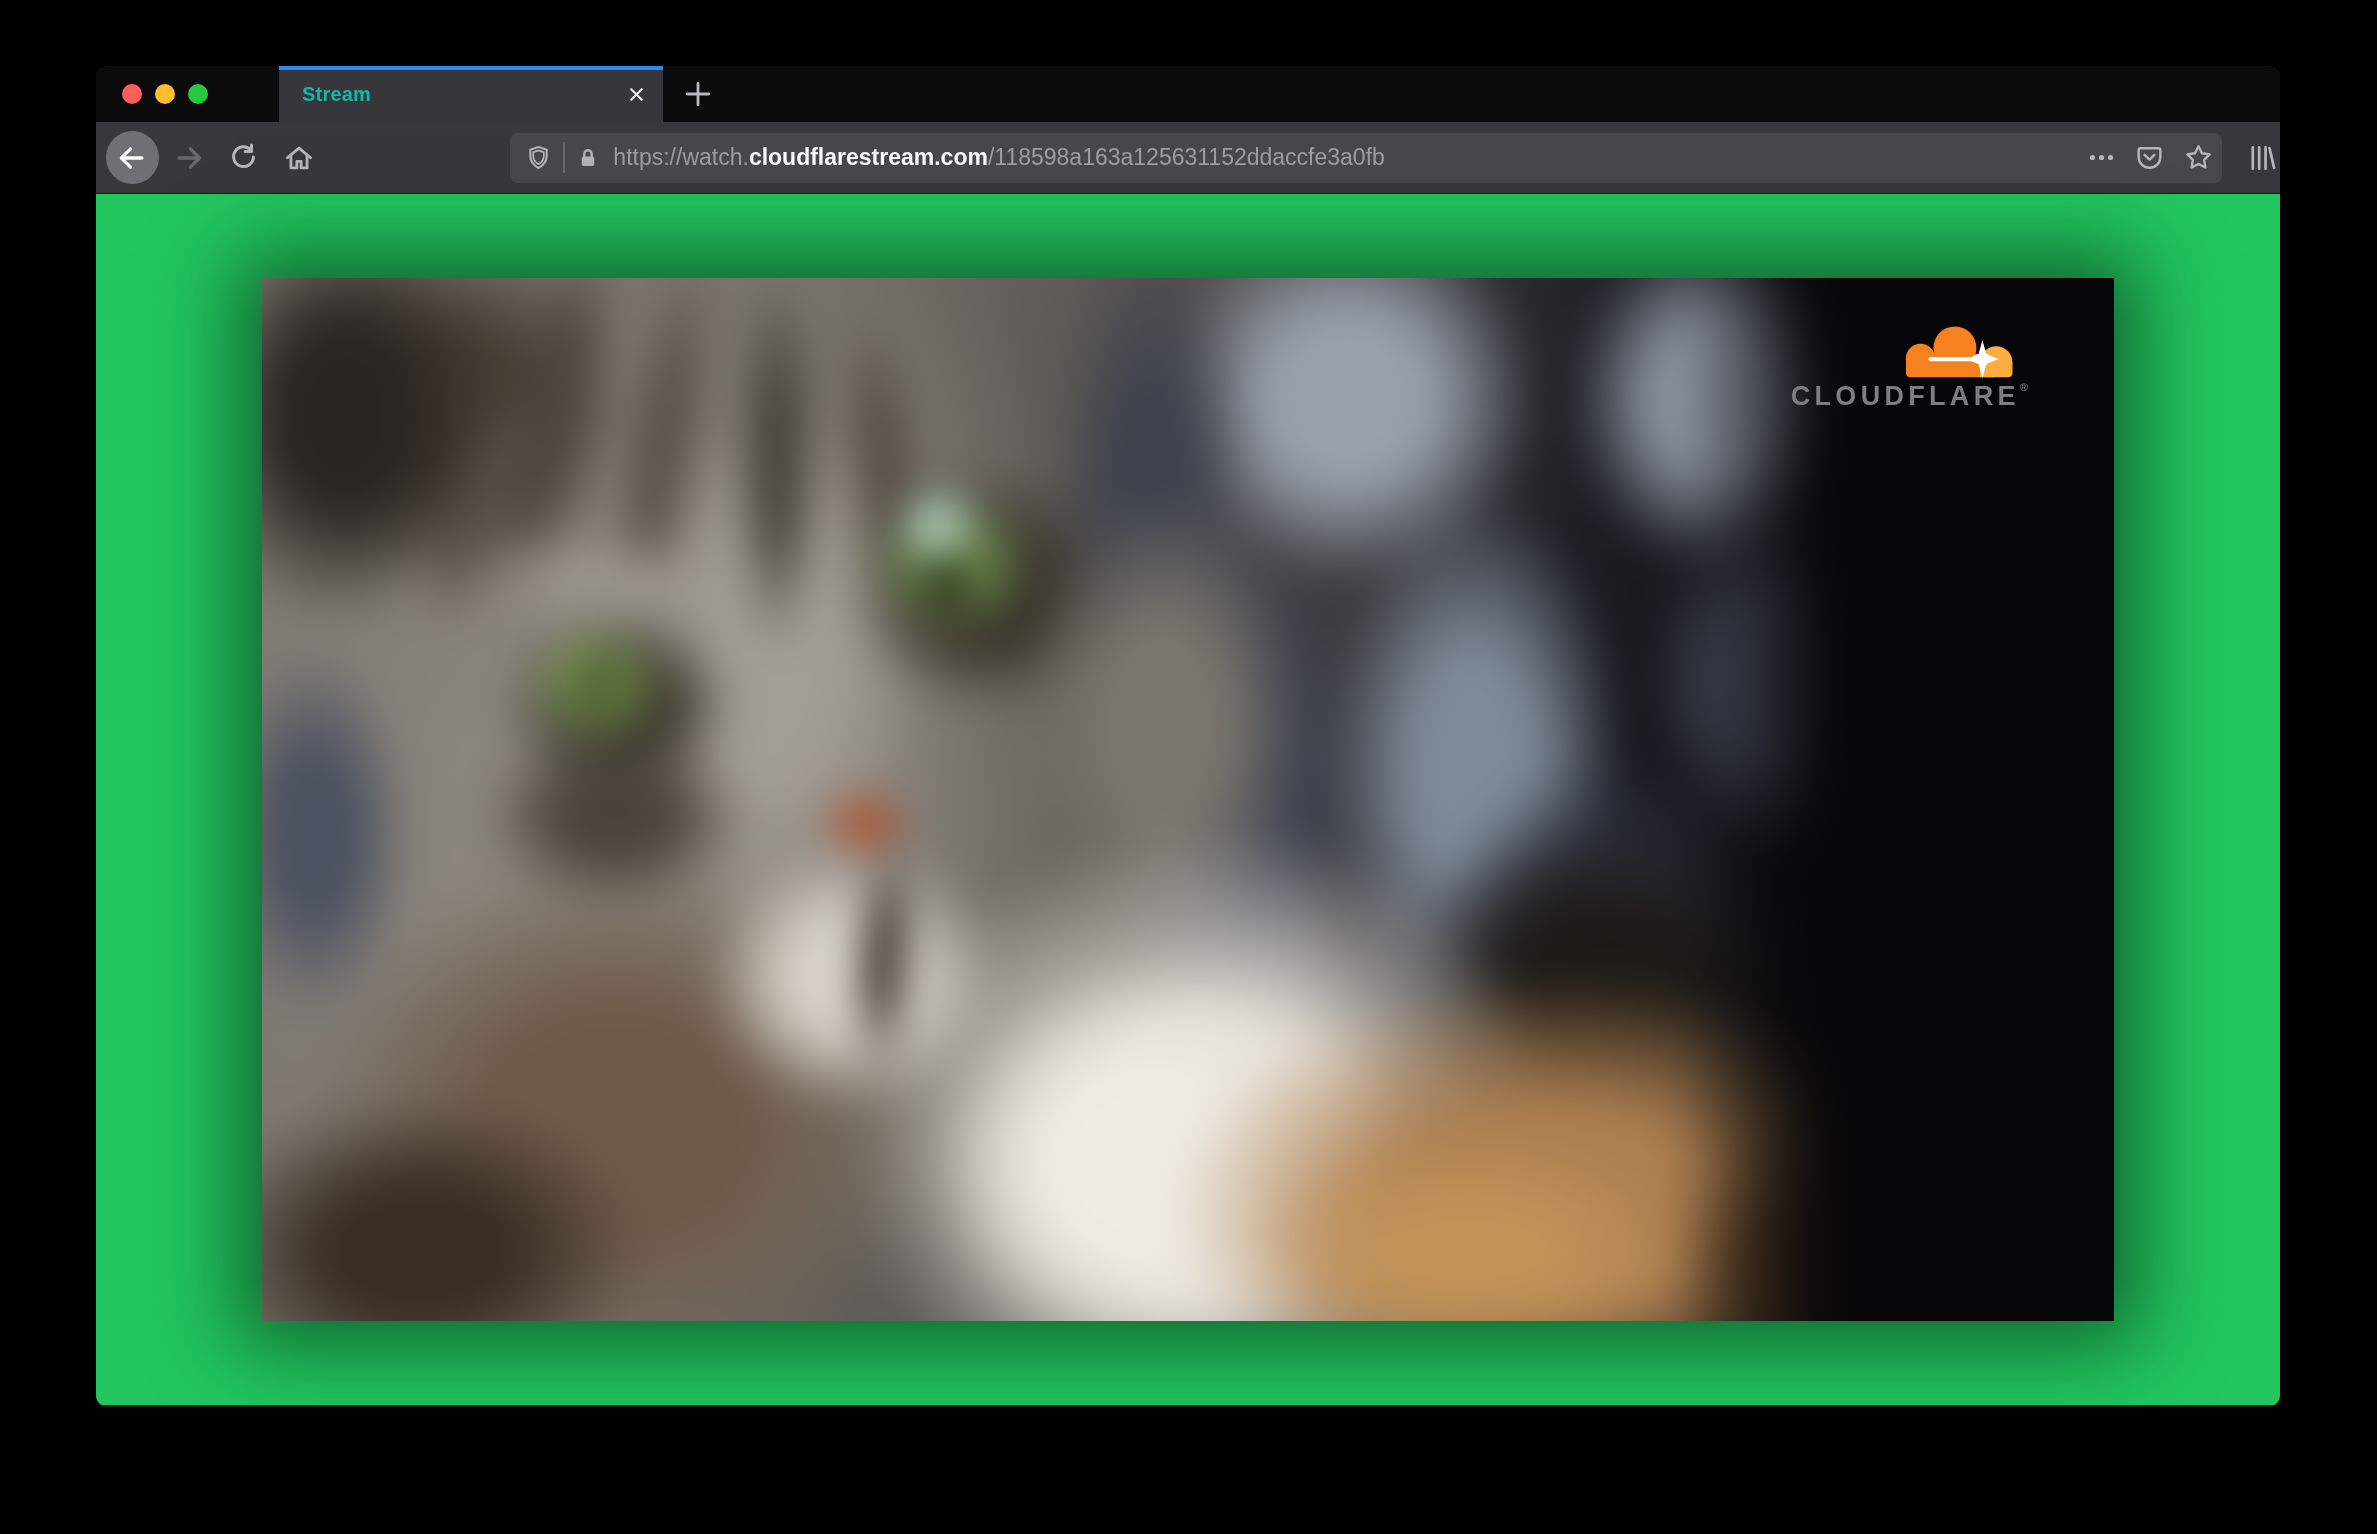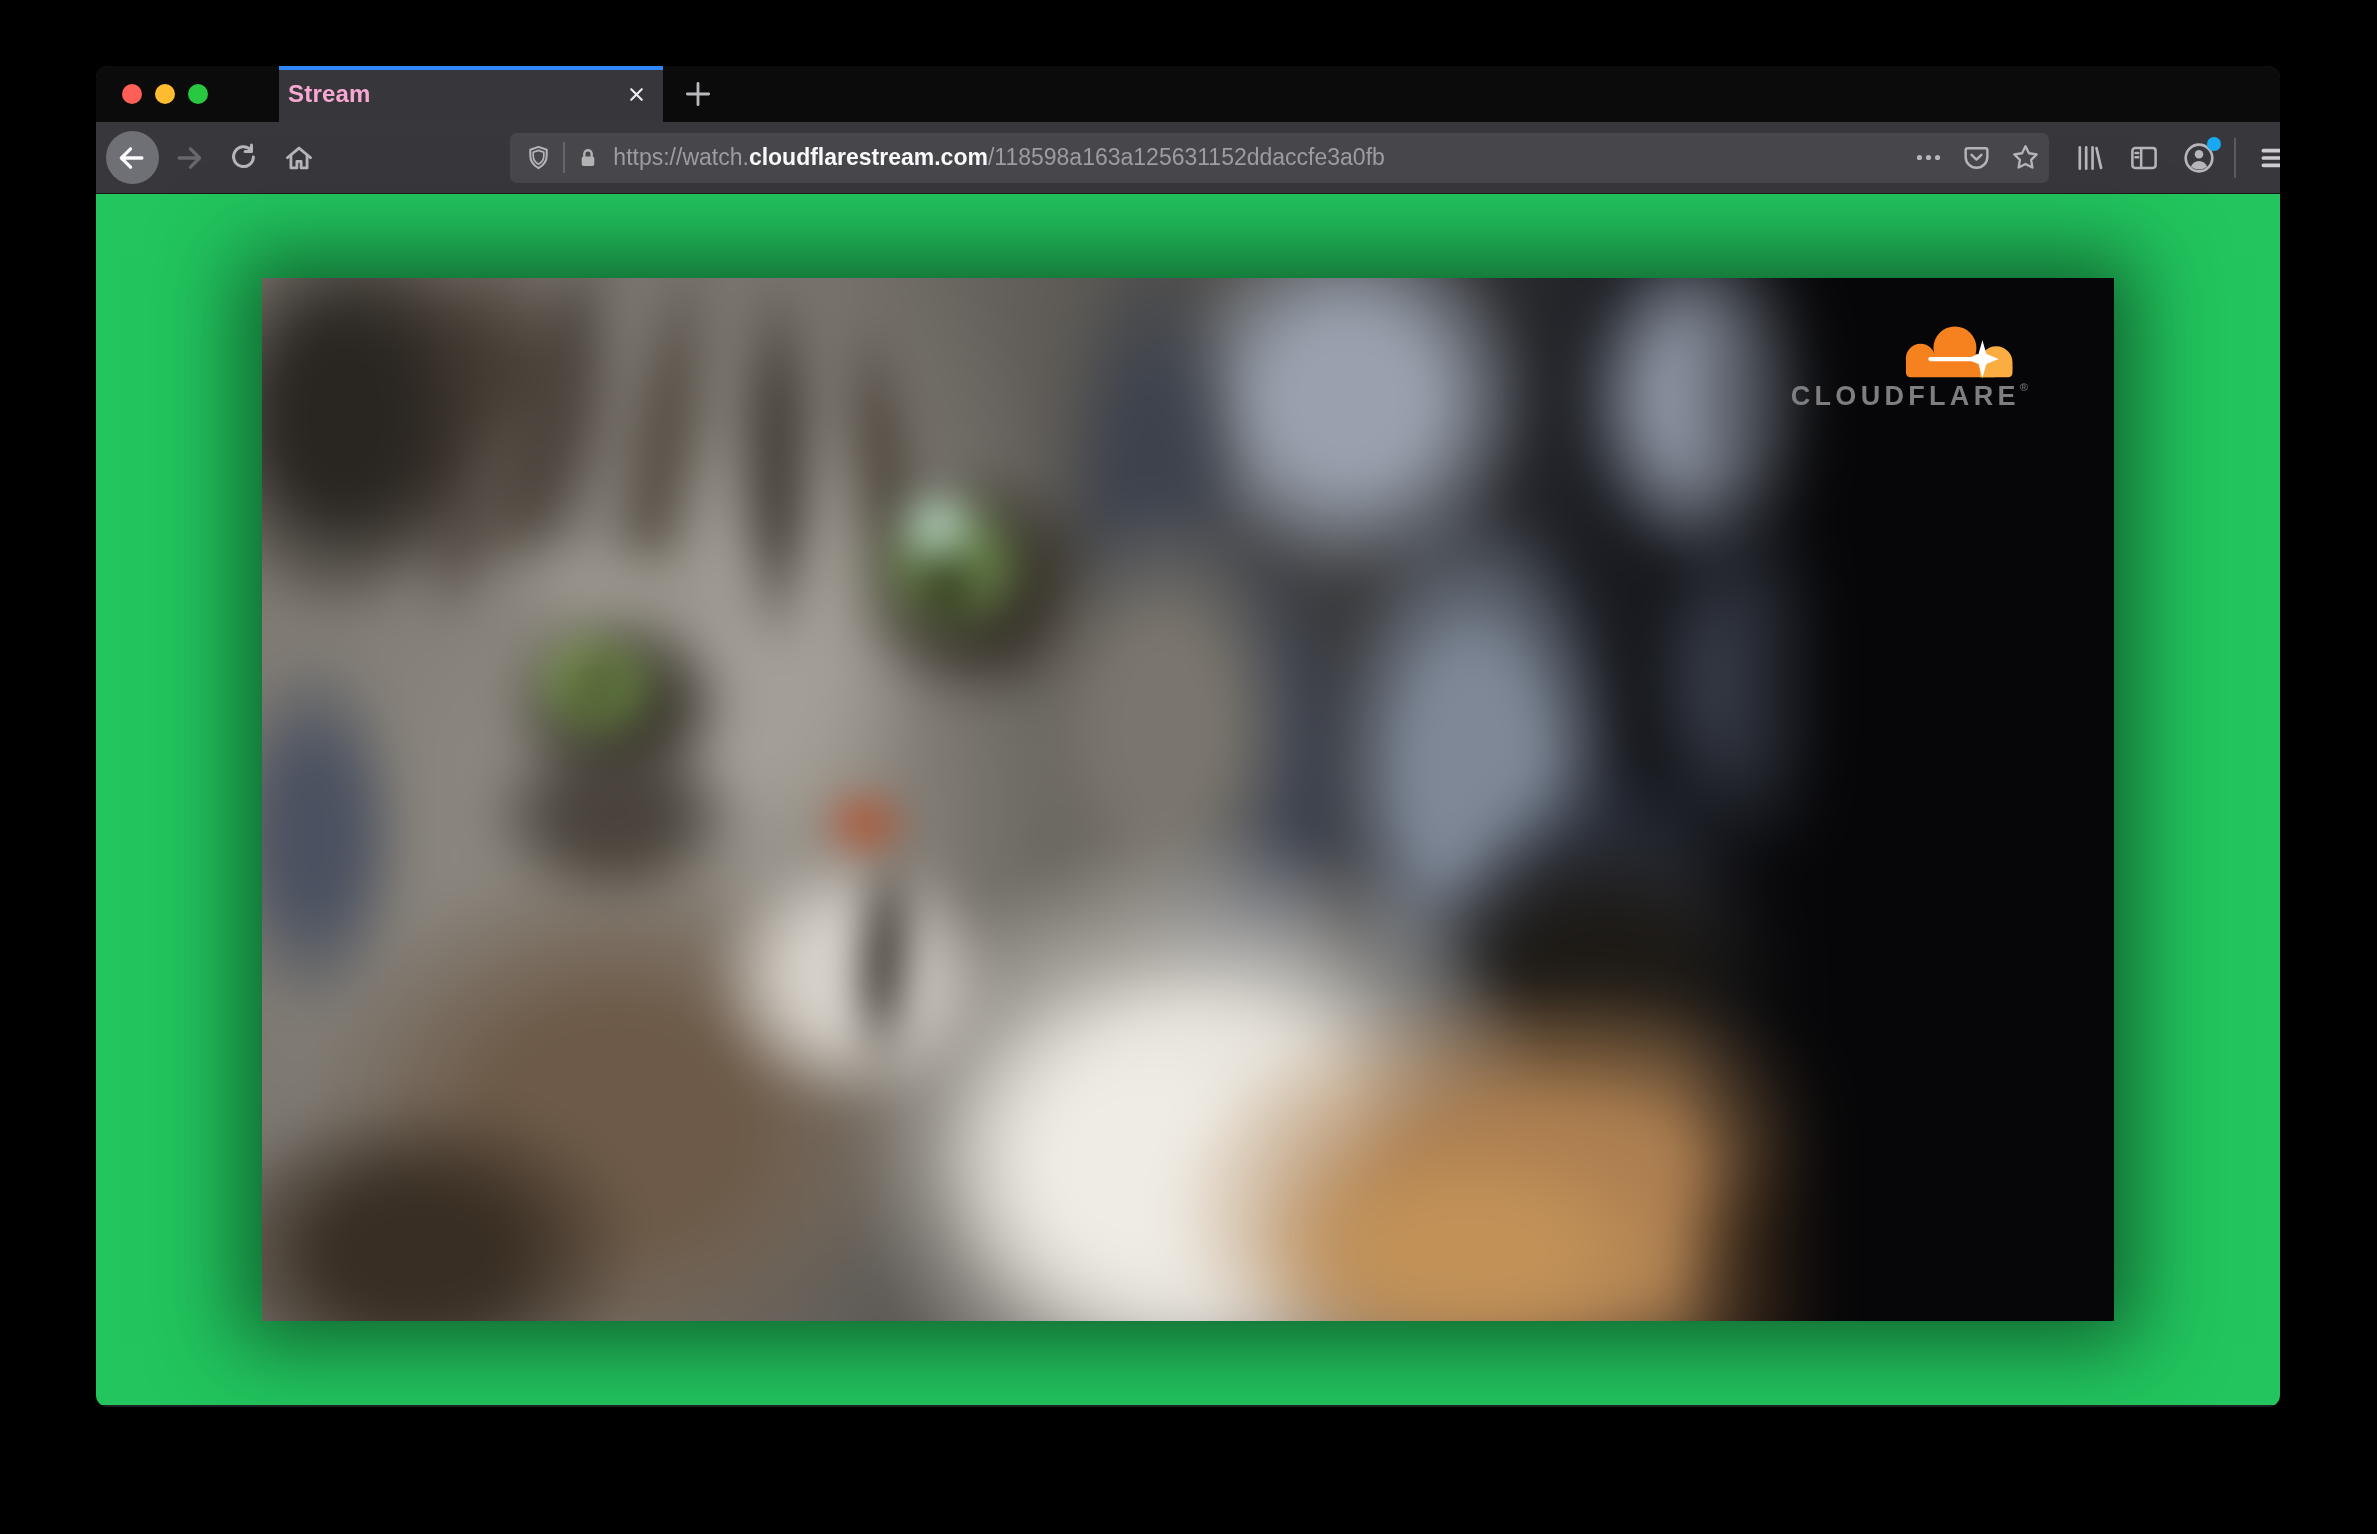--- a/index.html
+++ b/index.html
@@ -10,33 +10,33 @@
     border-radius:12px;overflow:hidden;background:#202022;
     box-shadow:inset 0 0.9px 0 rgba(255,255,255,.10);}
 
   
   .tabbar{height:56px;background:#0b0b0c;display:flex;align-items:stretch;}
   .traffic{width:183px;display:flex;align-items:center;padding-left:26px;gap:13px;flex:0 0 auto;}
   .tl{width:20px;height:20px;border-radius:50%;}
   .tl.red{background:#ff5f57;} .tl.yellow{background:#febc2e;} .tl.green{background:#28c840;}
   .tab{width:384px;background:#36363b;position:relative;display:flex;align-items:center;flex:0 0 auto;}
   .tab-stripe{position:absolute;top:0;left:0;right:0;height:4.3px;background:#2f87f8;}
-  .tab-title{margin-left:9px;font-size:24px;font-weight:600;color:#f9a8d4;letter-spacing:0.2px;}
+  .tab-title{margin-left:23px;font-size:20px;font-weight:600;color:#14b8a6;letter-spacing:0.2px;}
   .tab-close{margin-left:auto;margin-right:12px;width:29px;height:29px;display:flex;
     align-items:center;justify-content:center;border-radius:3.4px;cursor:default;}
   .newtab{width:69px;display:flex;align-items:center;justify-content:center;flex:0 0 auto;}
   .tabbar-fill{flex:1;}
 
   
   .navbar{height:72px;background:#37373c;display:flex;align-items:center;
     border-bottom:1.7px solid #19191b;}
   .nav-btn{width:55px;height:55px;display:flex;align-items:center;justify-content:center;flex:0 0 auto;}
   .back-circle{width:53px;height:53px;border-radius:50%;background:#6f6f76;display:flex;
     align-items:center;justify-content:center;}
-  .urlbar{height:50px;margin-left:184px;width:1539px;background:#48484c;border-radius:6.9px;
+  .urlbar{height:50px;margin-left:184px;width:1712px;background:#48484c;border-radius:6.9px;
     display:flex;align-items:center;padding:0 6.9px 0 13.8px;flex:0 0 auto;}
   .url-divider{width:1.7px;height:31px;background:#66666b;margin:0 10.3px;flex:0 0 auto;}
   .url-text{font-size:23px;color:#9d9da2;white-space:nowrap;overflow:hidden;flex:1;margin-left:12px;}
   .url-text .domain{color:#fafafc;font-weight:700;}
   .urlbar-right{display:flex;align-items:center;gap:17px;margin-left:auto;flex:0 0 auto;}
   .toolbar-divider{width:1.7px;height:40px;background:#5a5a60;margin-left:7.8px;flex:0 0 auto;}
   .acct-wrap{position:relative;}
   .acct-dot{position:absolute;top:6.9px;right:5.2px;width:13.8px;height:13.8px;border-radius:50%;background:#18a9f2;}
   .mml{margin-left:12px;} .mml2{margin-left:10.3px;} .mback{margin-left:8.6px;} .mfwd{margin-left:1.7px;}
 

